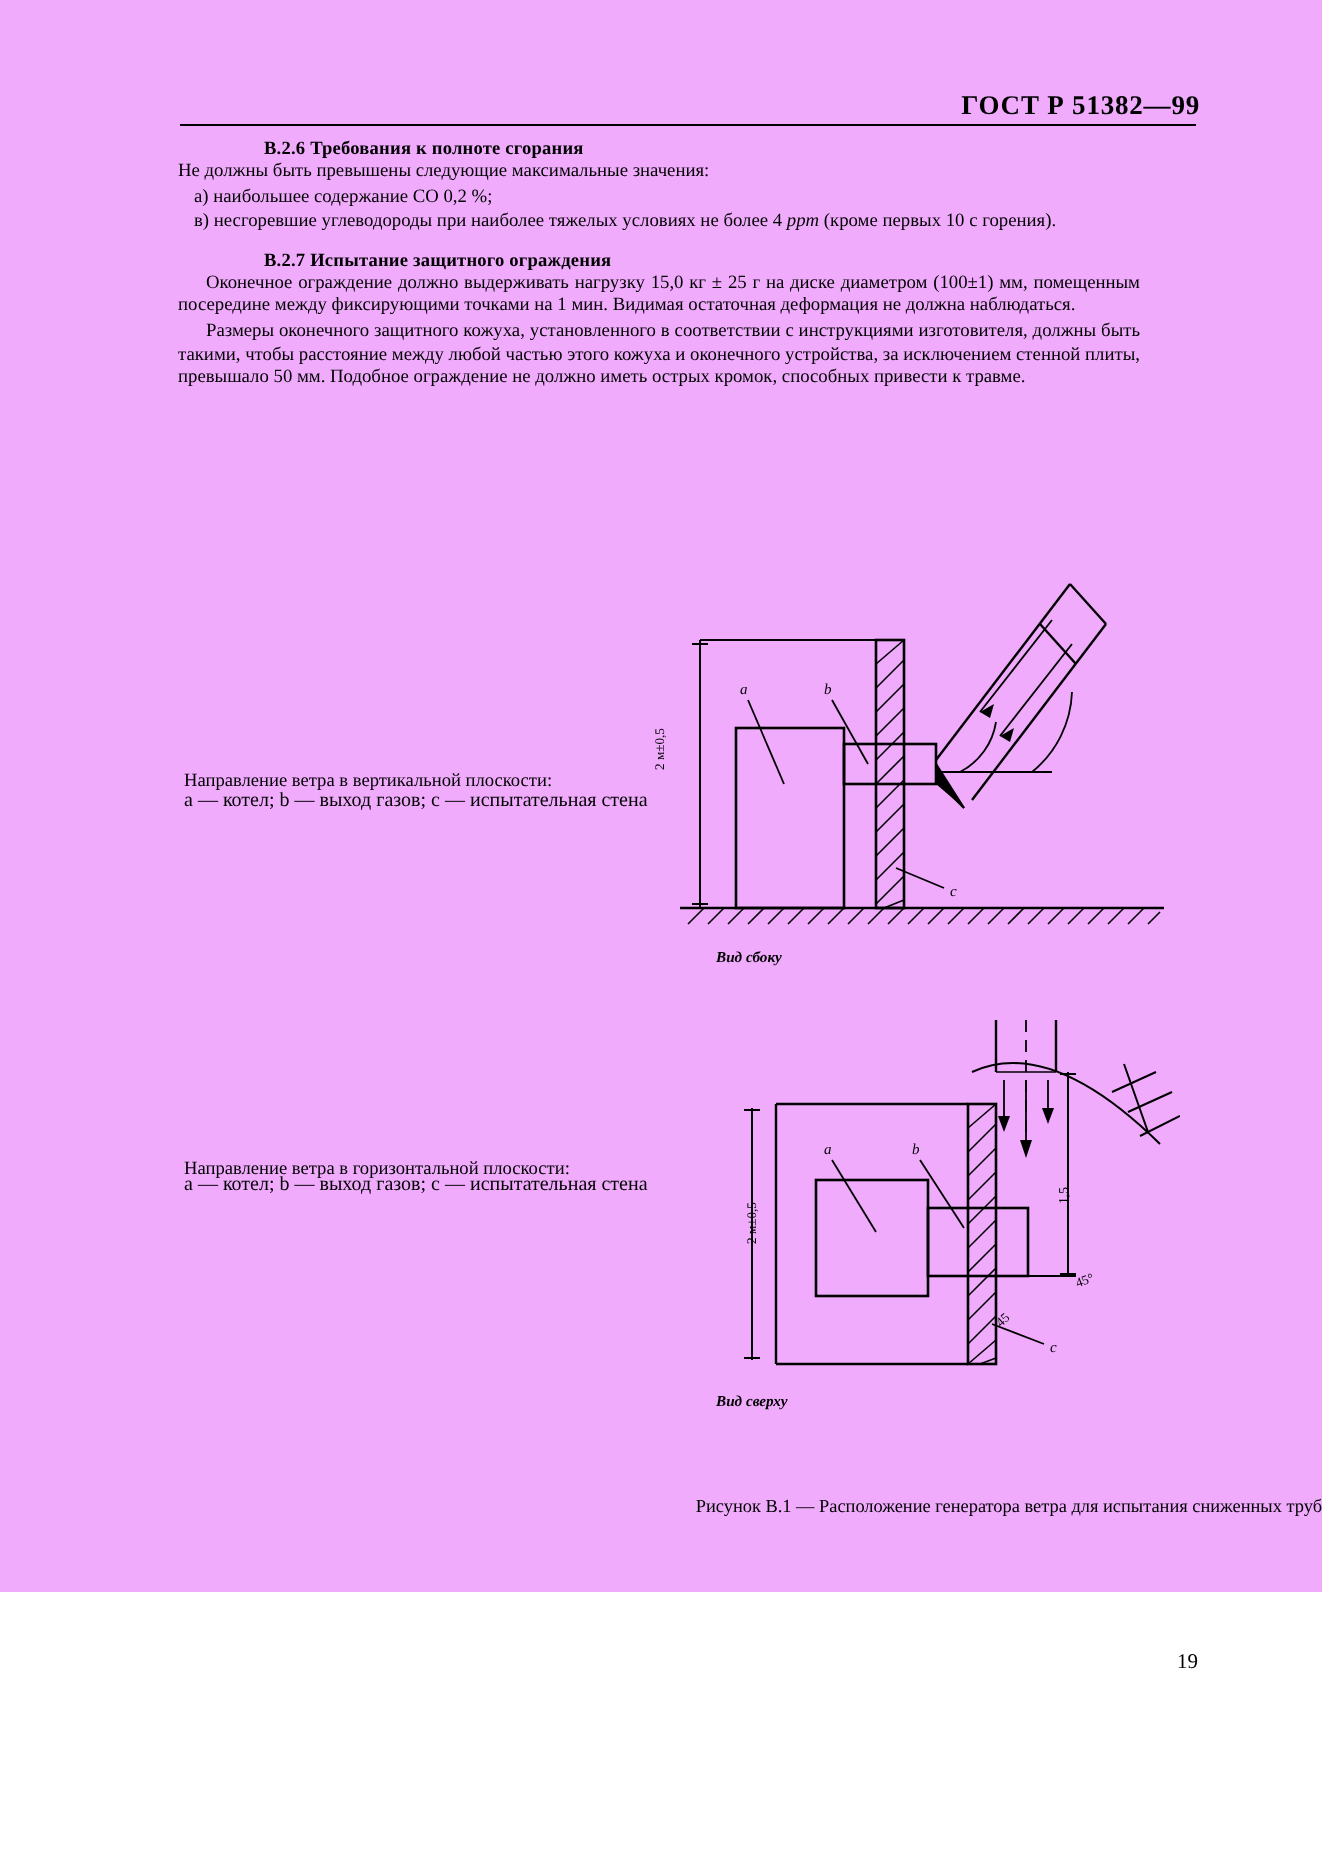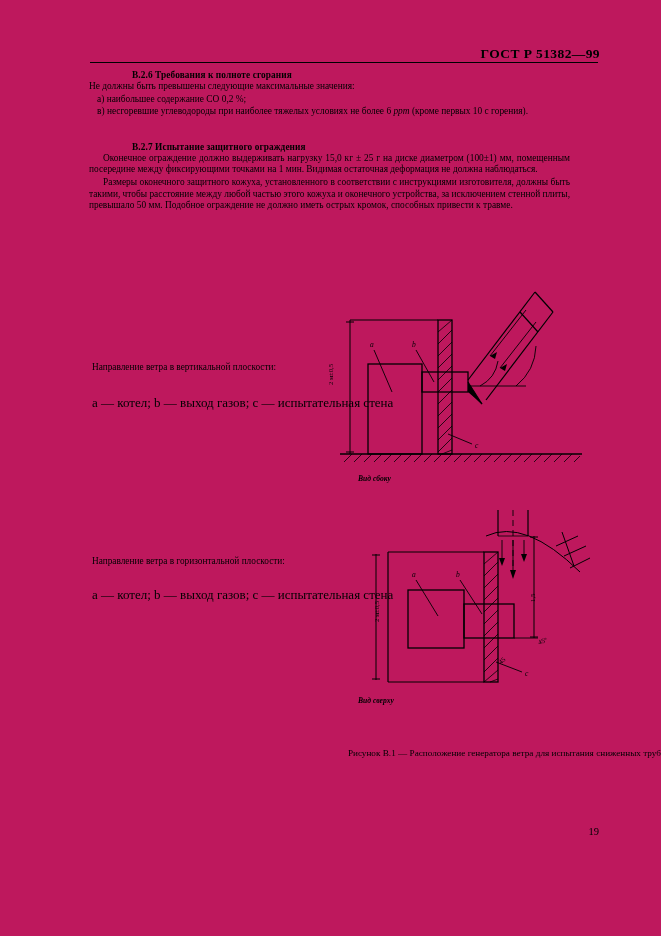--- a/index.html
+++ b/index.html
@@ -12,22 +12,22 @@
     height: 936px;
     position: relative;
     font-family: "Liberation Serif", "DejaVu Serif", serif;
     color: #000000;
     overflow: hidden;
   }
   .page {
     position: absolute;
     left: 0; top: 0;
     width: 661px;
-    height: 936px;
-    background: #be185d;
+    height: 796px;
+    background: #f0abfc;
   }
 
   
   .header {
     position: absolute;
     left: 0; top: 44px;
     width: 661px;
     text-align: right;
     padding-right: 61px;
     box-sizing: border-box;
@@ -51,21 +51,21 @@
     left: 88px; top: 70px;
     width: 483px;
   }
   .sec-head {
     font-size: 9.3px;
     font-weight: bold;
     margin: 0 0 1px 6px;
     letter-spacing: 0.1px;
     padding-left: 38px;
   }
-  .sec-head-2 { margin-top: 24px; }
+  .sec-head-2 { margin-top: 8px; }
   p.t {
     font-size: 9.4px;
     line-height: 11.6px;
     margin: 1px;
     text-align: justify;
     text-indent: 0;
   }
   p.ind { text-indent: 14px; }
   p.list { text-indent: 8px; }
   .ital { font-style: italic; }
@@ -77,23 +77,24 @@
     width: 661px;
     height: 470px;
   }
   .leg {
     position: absolute;
     font-size: 9px;
   }
   .leg-title {
     font-size: 9.3px;
     white-space: nowrap;
+    margin-top: 24px;
   }
   .leg-key {
-    font-size: 13px;
+    font-size: 10px;
     white-space: nowrap;
   }
 
   .fig-caption {
     position: absolute;
     left: 0; top: 748px;
     width: 661px;
     text-align: right;
     font-size: 9.2px;
   }
@@ -113,21 +114,21 @@
     <span class="header-title">ГОСТ Р 51382—99</span>
   </div>
   <div class="header-rule"></div>
 
   <div class="content">
 
     <div class="sec-head">В.2.6  Требования к полноте сгорания</div>
 
     <p class="t">Не должны быть превышены следующие максимальные значения:</p>
     <p class="t list">а)  наибольшее содержание  СО 0,2 %;</p>
-    <p class="t list"><span>в) несгоревшие углеводороды при наиболее тяжелых условиях не более 6 </span><span class="ital">ppm</span><span> (кроме первых 10 с горения).</span></p>
+    <p class="t list"><span>в) несгоревшие углеводороды при наиболее тяжелых условиях не более 4 </span><span class="ital">ppm</span><span> (кроме первых 10 с горения).</span></p>
 
     <div class="sec-head sec-head-2">В.2.7  Испытание защитного ограждения</div>
 
     <p class="t ind">Оконечное ограждение должно выдерживать нагрузку 15,0 кг ± 25 г на диске диаметром (100±1) мм, помещенным посередине между фиксирующими точками на 1 мин. Видимая остаточная деформация не должна наблюдаться.</p>
     <p class="t ind">Размеры оконечного защитного кожуха, установленного в соответствии с инструкциями изготовителя, должны быть такими, чтобы расстояние между любой частью этого кожуха и оконечного устройства, за исключением стенной плиты, превышало 50 мм. Подобное ограждение не должно иметь острых кромок, способных привести к травме.</p>
   </div>
 
   <div class="figure-area">
 
     <div class="leg leg-title" style="left:92px; top:80px;">Направление ветра в вертикальной плоскости:</div>

